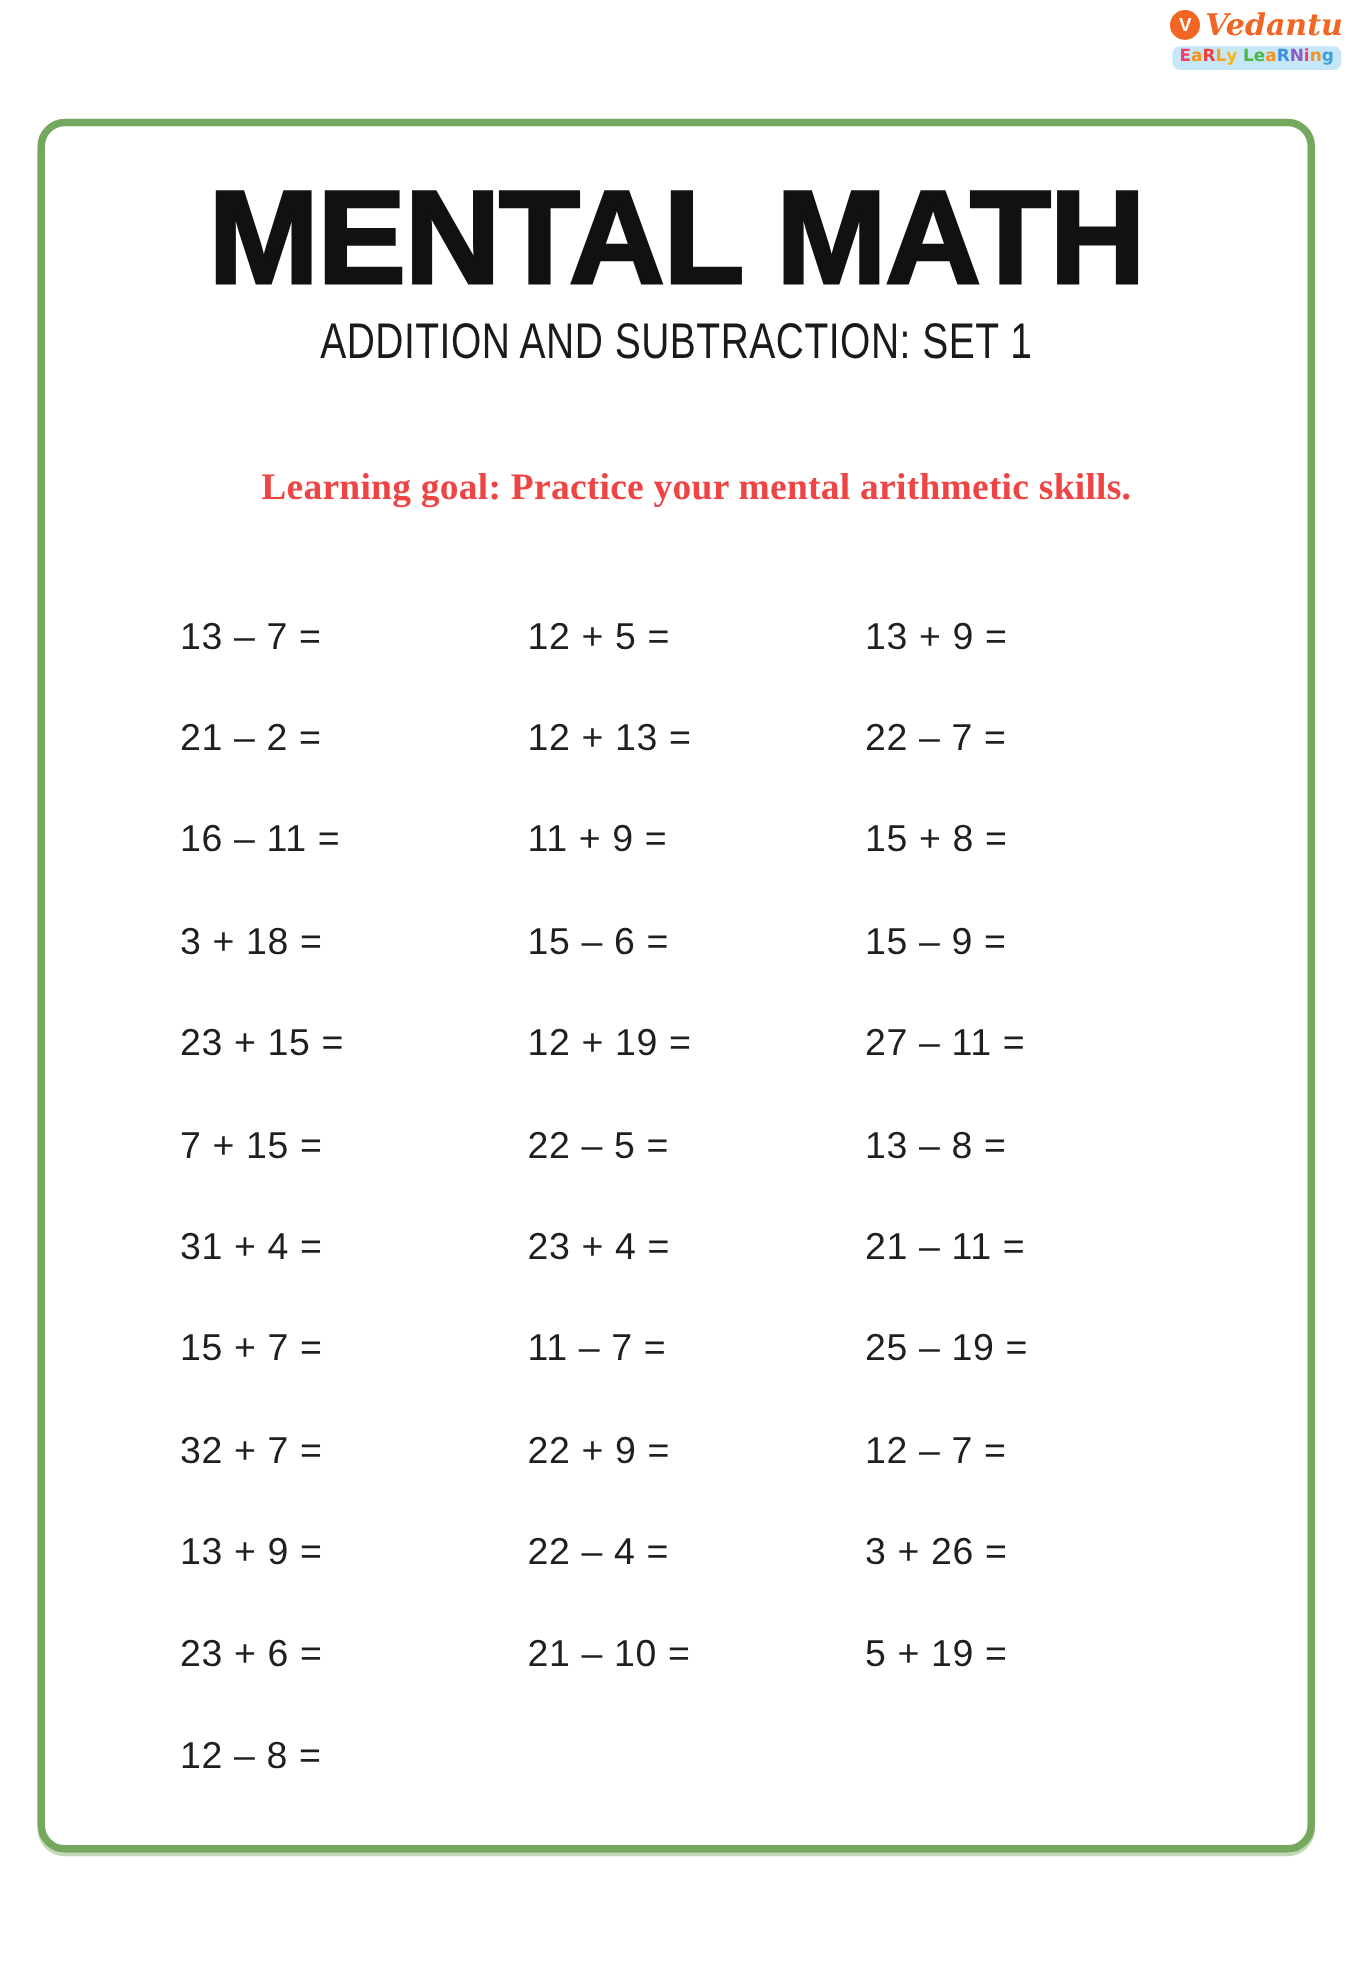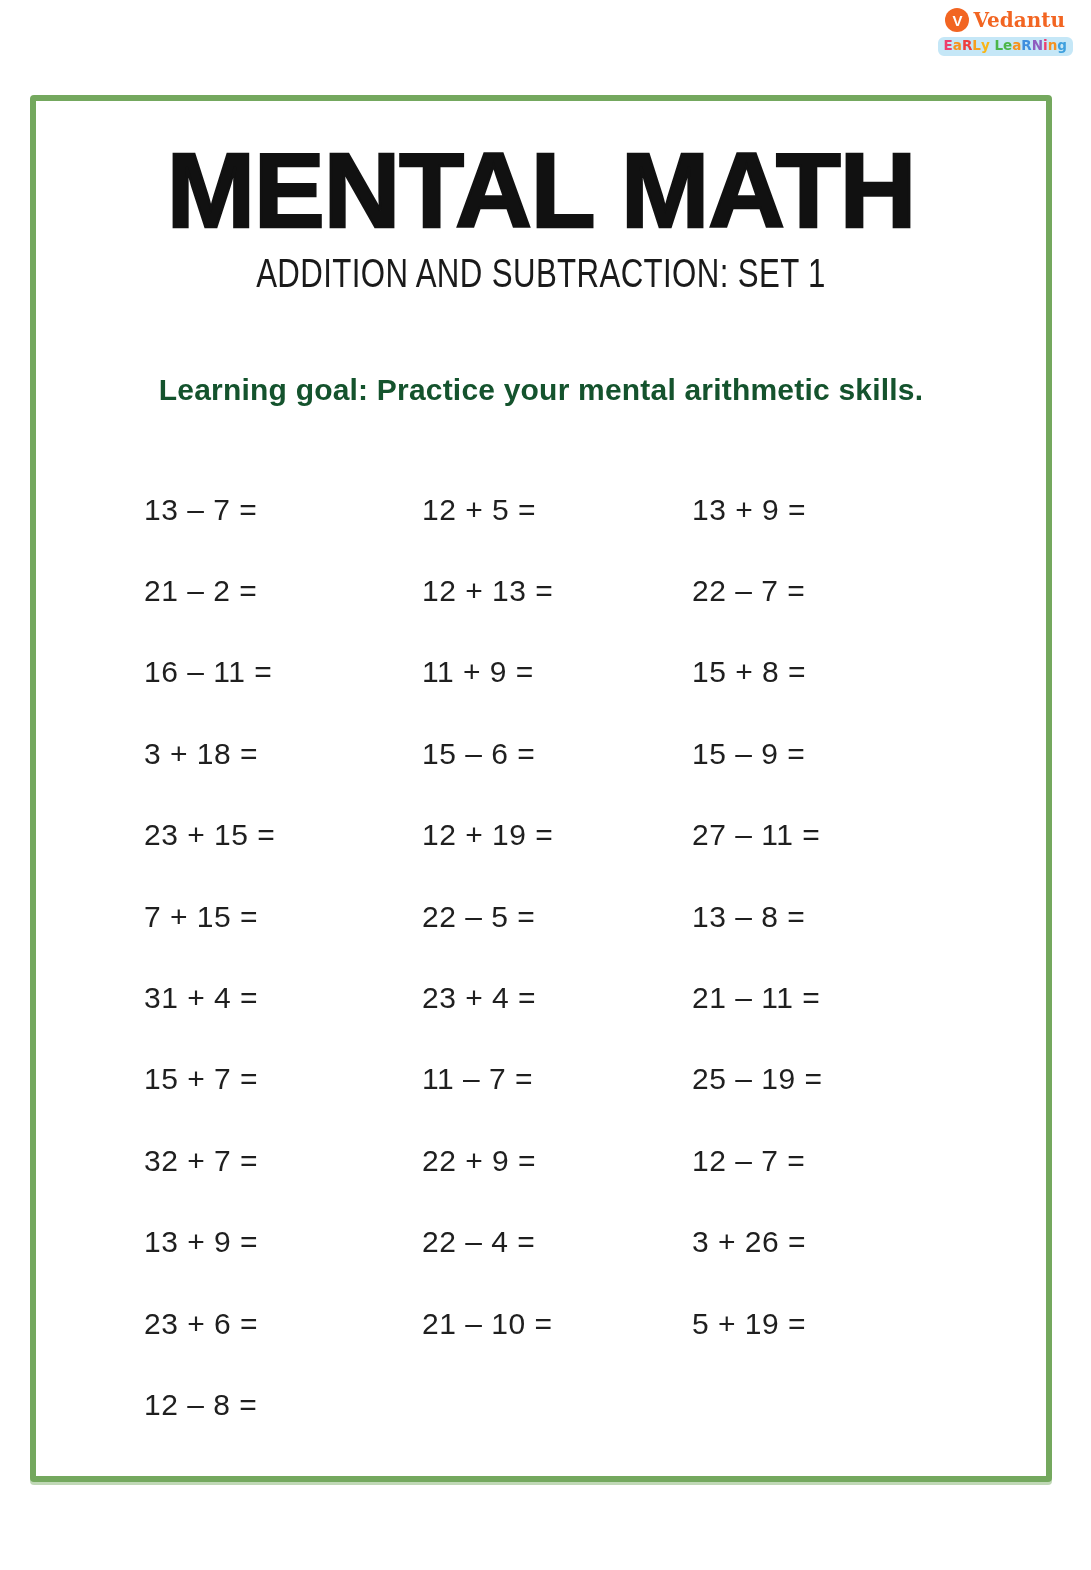--- a/index.html
+++ b/index.html
@@ -20,22 +20,22 @@
   .brand-row { display: flex; align-items: center; gap: 4px; }
   .v-icon {
     width: 24px; height: 24px; border-radius: 50%;
     background: #f26522; color: #ffffff;
     display: flex; align-items: center; justify-content: center;
     font-weight: bold; font-size: 15px; line-height: 1;
     font-family: "Liberation Sans", sans-serif;
   }
   .wordmark {
     font-family: "DejaVu Serif", serif;
-    font-weight: bold;
-    font-size: 20px; line-height: 1;
+    font-style: italic; font-weight: bold;
+    font-size: 24px; line-height: 1;
     letter-spacing: 0px;
   }
   .badge {
     margin-top: 3px;
     background: #c5e7f7;
     border: 2px solid #ffffff;
     border-radius: 8px;
     padding: 2px 6px 3px 6px;
     font-size: 13.5px; font-weight: bold;
     font-family: "DejaVu Sans", sans-serif;
@@ -44,21 +44,21 @@
     line-height: 1;
   }
 
   
   .sheet {
     position: absolute;
     left: 30px; top: 95px;
     width: 1022px; height: 1387px;
     box-sizing: border-box;
     border: 6px solid #74a85e;
-    border-radius: 4px;
+    border-radius: 22px;
     background: #ffffff;
     box-shadow: 0 3px 0 rgba(116,168,94,0.45);
   }
 
   .title {
     position: absolute; top: 36px; left: 0;
     width: 100%; text-align: center;
     font-size: 106px; font-weight: bold;
     line-height: 1; letter-spacing: -1px;
     color: #111111;
@@ -69,25 +69,26 @@
     position: absolute; top: 152px; left: 0;
     width: 100%; text-align: center;
     font-size: 40px; font-weight: normal;
     line-height: 1; color: #1a1a1a;
     transform: scaleX(0.78);
     transform-origin: 50% 50%;
     white-space: nowrap;
     letter-spacing: 0.5px;
   }
   .goal {
-    position: absolute; top: 271px; left: 0;
+    position: absolute; top: 271px; left: 16px;
     width: 100%; text-align: center;
     font-size: 30px; font-weight: bold;
-    line-height: 1.2; color: #14532d;
+    line-height: 1.2; color: #ef4444;
     letter-spacing: 0.2px;
+    font-family: Liberation Serif, serif;
   }
 
   
   .grid {
     position: absolute; top: 368px; left: 0;
     width: 100%;
     box-sizing: border-box;
     padding-left: 108px;
     display: grid;
     grid-template-columns: 278px 270px 1fr;

